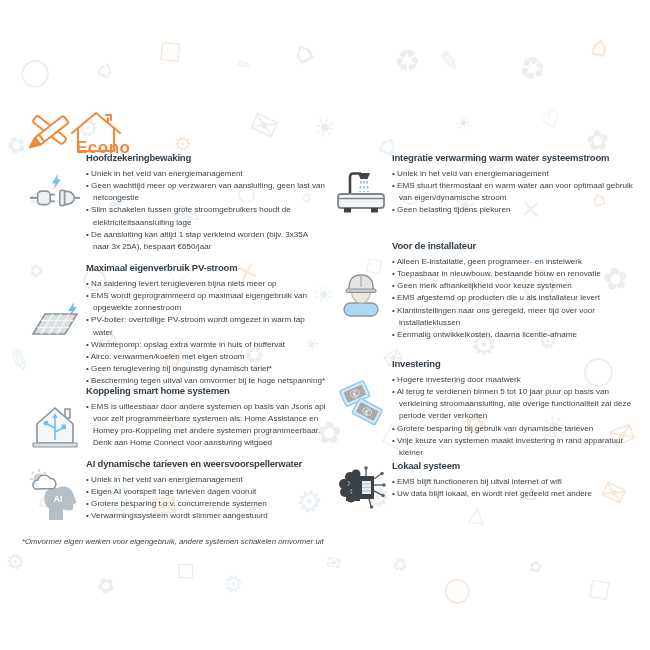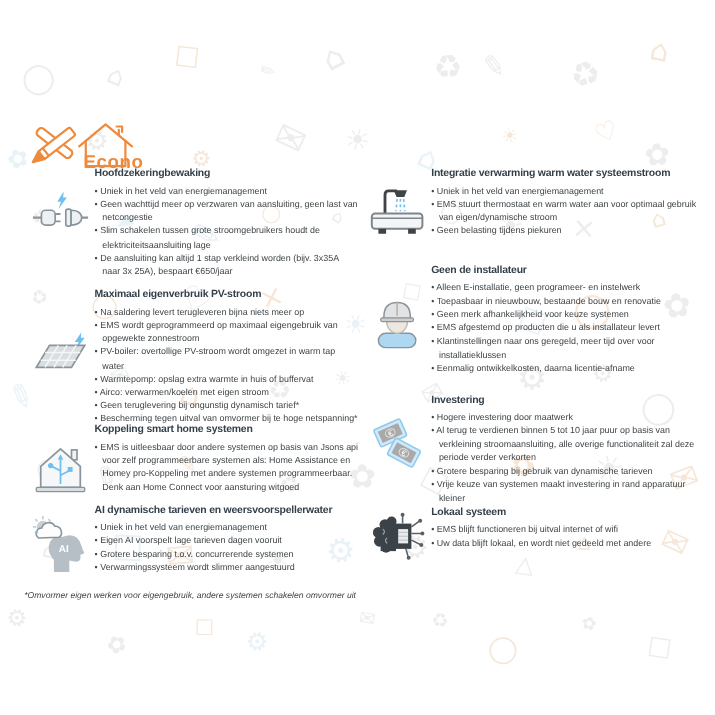--- a/index.html
+++ b/index.html
@@ -270,21 +270,21 @@
         <div class="icon-wrap">
           <svg width="56" height="56" viewBox="0 0 56 56">
    <rect x="11" y="41" width="34" height="13" rx="6.5" fill="#aed7f2" stroke="#8a949c" stroke-width="1.3"></rect>
    <ellipse cx="28" cy="30" rx="9.5" ry="11" fill="#ece7df" stroke="#c3bbae" stroke-width="1.2"></ellipse>
    <path d="M16 26 q0 -13 12 -13 t12 13 l0.8 2 H15.2 Z" fill="#e3e3e3" stroke="#8a949c" stroke-width="1.4"></path>
    <line x1="28" y1="13" x2="28" y2="25" stroke="#b7b7b7" stroke-width="1.6"></line>
    <rect x="13" y="27" width="30" height="3.4" rx="1.7" fill="#cfcfcf" stroke="#8a949c" stroke-width="1.1"></rect>
  </svg>
         </div>
         <div class="sec-text">
-          <h3 class="sec-title">Geen de installateur</h3>
+          <h3 class="sec-title">Voor de installateur</h3>
           <ul class="bullets">
             <li>Alleen E-installatie, geen programeer- en instelwerk</li>
             <li>Toepasbaar in nieuwbouw, bestaande bouw en renovatie</li>
             <li>Geen merk afhankelijkheid voor keuze systemen</li>
             <li>EMS afgestemd op producten die u als installateur levert</li>
             <li>Klantinstellingen naar ons geregeld, meer tijd over voor installatieklussen</li>
             <li>Eenmalig ontwikkelkosten, daarna licentie-afname</li>
           </ul>
         </div>
       </section>

